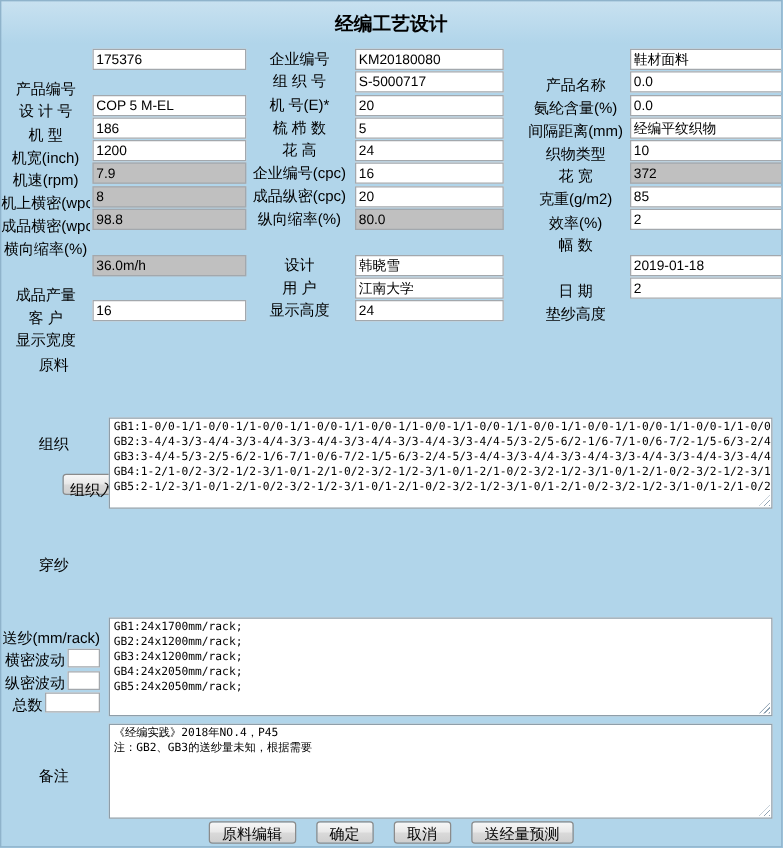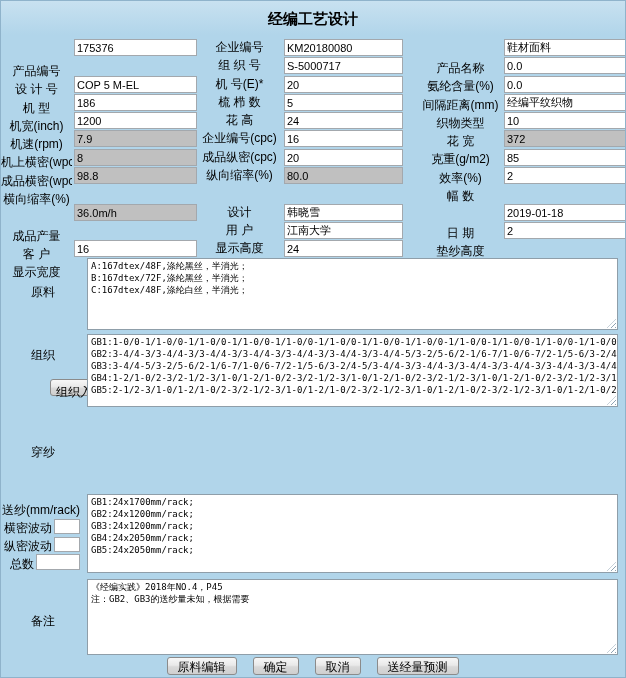--- a/index.html
+++ b/index.html
@@ -164,26 +164,20 @@
   </div>
 
   <div class="row" style="top:239px">
     <div class="lbl c1l">显示宽度</div>
     <input class="fld c1f" value="16" style="">
     <div class="lbl c2l">显示高度</div>
     <input class="fld c2f" value="24" style="">
   </div>
 
   <div class="seclbl" style="top:283px">原料</div>
-  <div class="ta-wrap" style="top:257px;height:72px">
-    <textarea class="ta" wrap="off" style="">A:167dtex/48F,涤纶黑丝，半消光；
-B:167dtex/72F,涤纶黑丝，半消光；
-C:167dtex/48F,涤纶白丝，半消光；</textarea>
-    <div class="grip"></div>
-  </div>
 
   <div class="seclbl" style="top:346px">组织</div>
   <button class="btn" id="store-btn">组织入库</button>
   <div class="ta-wrap" style="top:333px;height:73px">
     <textarea class="ta" wrap="off" style="">GB1:1-0/0-1/1-0/0-1/1-0/0-1/1-0/0-1/1-0/0-1/1-0/0-1/1-0/0-1/1-0/0-1/1-0/0-1/1-0/0-1/1-0/0-1/1-0/0-1//;
 GB2:3-4/4-3/3-4/4-3/3-4/4-3/3-4/4-3/3-4/4-3/3-4/4-3/3-4/4-5/3-2/5-6/2-1/6-7/1-0/6-7/2-1/5-6/3-2/4-5//;
 GB3:3-4/4-5/3-2/5-6/2-1/6-7/1-0/6-7/2-1/5-6/3-2/4-5/3-4/4-3/3-4/4-3/3-4/4-3/3-4/4-3/3-4/4-3/3-4/4-3//;
 GB4:1-2/1-0/2-3/2-1/2-3/1-0/1-2/1-0/2-3/2-1/2-3/1-0/1-2/1-0/2-3/2-1/2-3/1-0/1-2/1-0/2-3/2-1/2-3/1-0//;
 GB5:2-1/2-3/1-0/1-2/1-0/2-3/2-1/2-3/1-0/1-2/1-0/2-3/2-1/2-3/1-0/1-2/1-0/2-3/2-1/2-3/1-0/1-2/1-0/2-3//;</textarea>
     <div class="grip"></div>

